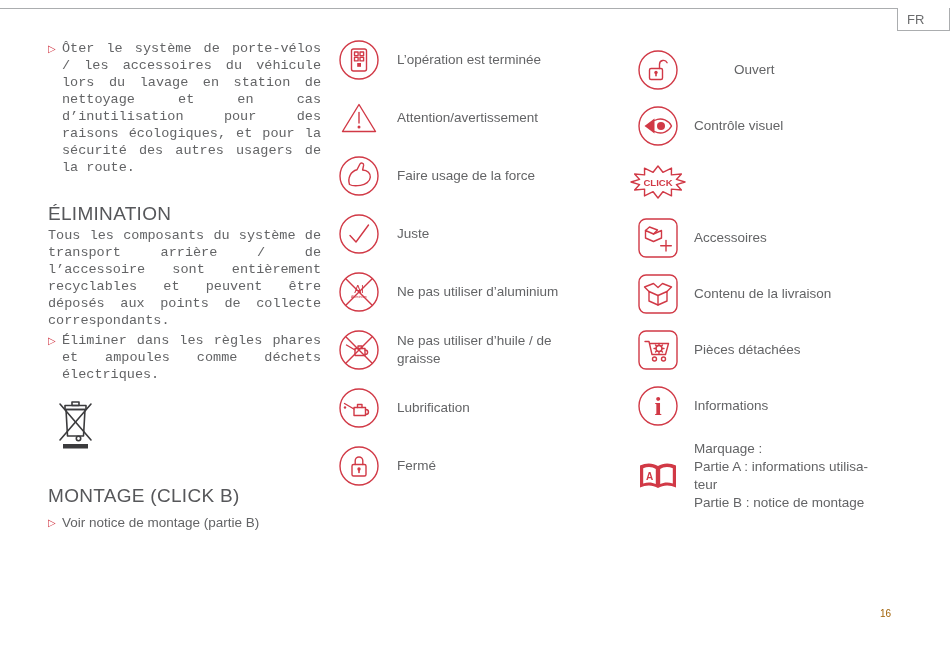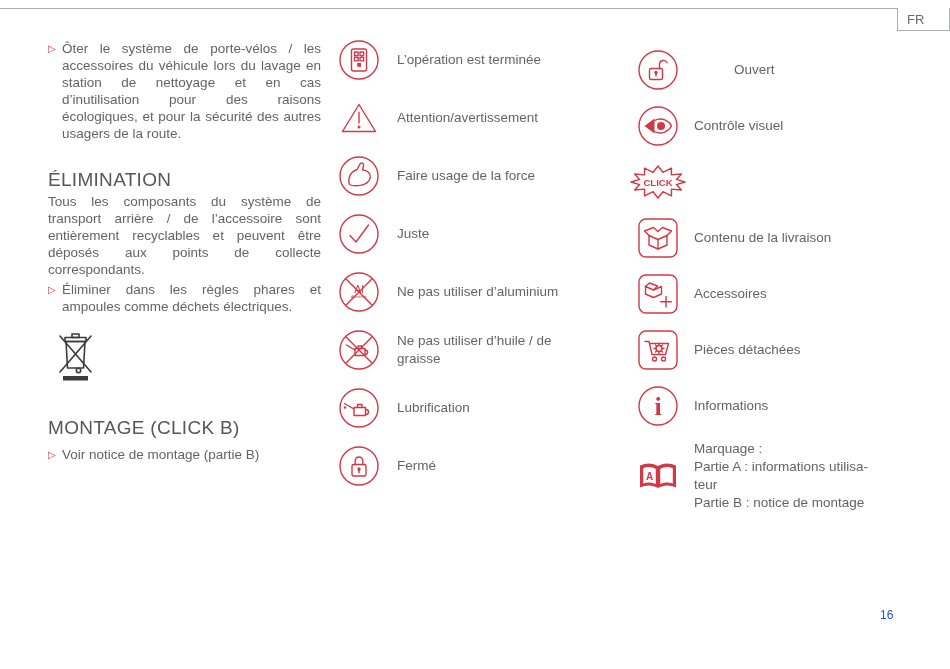--- a/index.html
+++ b/index.html
@@ -19,40 +19,40 @@
   .top-rule{position:absolute;top:8px;left:0;width:100%;height:1px;background:var(--rule);}
   .fr-tab{
     position:absolute;top:8px;right:0;width:53px;height:23px;
     border:1px solid var(--rule);border-top:none;background:#fff;
     display:flex;align-items:center;padding-left:9px;
     color:#6b6c6e;font-size:13px;
   }
   
   .col-left{position:absolute;left:48px;top:40px;width:273px;}
   .txt{font-size:13.5px;line-height:17px;color:var(--text);}
-  .just{text-align:justify;}
+  .just{text-align:justify;font-family:Liberation Mono, monospace;}
   .bullet{display:flex;align-items:flex-start;}
   .marker{color:var(--accent);font-size:10px;line-height:17px;width:14px;flex:0 0 14px;}
   h2.head{font-size:19px;font-weight:400;color:var(--heading);letter-spacing:.3px;line-height:24px;}
   .h-elim{margin:26px 0 1px;}
   .h-mont{margin:28px 0 6px;}
   .weee-wrap{margin:13px 0 0 3px;display:inline-block;}
   
   .col-mid{position:absolute;left:337px;top:38px;width:292px;}
   .sym-title{font-size:19.5px;font-weight:400;color:var(--heading);letter-spacing:.3px;line-height:27px;margin-bottom:24px;}
   .sym-row{display:flex;align-items:center;min-height:44px;margin-bottom:14px;}
   .ic{flex:0 0 44px;width:44px;display:flex;justify-content:center;align-items:flex-end;margin-right:16px;}
   .lbl{font-size:13.5px;line-height:18px;color:var(--text);}
   .col-mid .lbl{max-width:192px;}
   .col-right{position:absolute;left:630px;top:40px;width:310px;}
   .col-right .sym-row{margin-bottom:12px;}
   .col-right .sym-row:first-child{margin-top:8px;gap:40px;}
   .col-right .ic{flex:0 0 56px;width:56px;margin-right:8px;}
   .col-right .lbl{white-space:pre-line;max-width:225px;}
-  .page-num{position:absolute;left:880px;top:608px;font-size:12px;color:#1d4ed8;}
+  .page-num{position:absolute;left:880px;top:608px;font-size:10px;color:#a16207;}
   
   .icsvg{display:block;}
   .icsvg .s{fill:none;stroke:var(--accent);stroke-width:1.4;stroke-linecap:round;stroke-linejoin:round;}
   .icsvg .f{fill:var(--accent);stroke:none;}
   .icsvg text{fill:var(--accent);stroke:none;font-family:"Liberation Sans",sans-serif;}
   .icsvg text.serif{font-family:"Liberation Serif",serif;}
   .weesvg .w{fill:none;stroke:var(--weee);stroke-width:1.6;stroke-linecap:round;stroke-linejoin:round;}
   .weesvg .wf{fill:var(--weee);stroke:none;}
 </style>
 </head>
@@ -236,39 +236,39 @@
           <polygon class="s" stroke-width="1.2" points="55,18 46.4,20.6 51.4,26 41.4,25.1 41.5,31.9 32.9,27.7 28,34 23.1,27.7 14.5,31.9 14.6,25.1 4.6,26 9.6,20.6 1,18 9.6,15.4 4.6,10 14.6,10.9 14.5,4.1 23.1,8.3 28,2 32.9,8.3 41.5,4.1 41.4,10.9 51.4,10 46.4,15.4"></polygon>
           <text x="28" y="21.5" font-size="9.5" font-weight="bold" text-anchor="middle">CLICK</text>
         </svg>
       </span>
     </div>
 
     <div class="sym-row">
       <span class="ic">
         <svg class="icsvg" width="44" height="44" viewBox="0 0 44 44">
           <rect class="s" x="3" y="3" width="38" height="38" rx="7"></rect>
-          <path class="s" d="M13 19.5 L22 23.5 L31 19.5 V29 L22 33 L13 29 Z"></path>
-          <line class="s" x1="22" y1="23.5" x2="22" y2="33"></line>
-          <path class="s" d="M13 19.5 L8.5 15 L17.5 11.5 L22 15.5 L26.5 11.5 L35.5 15 L31 19.5"></path>
-        </svg>
-      </span>
-      <span class="lbl">Contenu de la livraison</span>
-    </div>
-
-    <div class="sym-row">
-      <span class="ic">
-        <svg class="icsvg" width="44" height="44" viewBox="0 0 44 44">
-          <rect class="s" x="3" y="3" width="38" height="38" rx="7"></rect>
           <path class="s" d="M9.5 14.5 L17.5 18 L25.5 14.5 V22 L17.5 25.5 L9.5 22 Z"></path>
           <path class="s" d="M9.5 14.5 L13.5 11 L21.5 14 L17.5 18"></path>
           <line class="s" x1="30" y1="24.5" x2="30" y2="35" stroke-width="2.2"></line>
           <line class="s" x1="24.7" y1="29.7" x2="35.3" y2="29.7" stroke-width="2.2"></line>
         </svg>
       </span>
       <span class="lbl">Accessoires</span>
+    </div>
+
+    <div class="sym-row">
+      <span class="ic">
+        <svg class="icsvg" width="44" height="44" viewBox="0 0 44 44">
+          <rect class="s" x="3" y="3" width="38" height="38" rx="7"></rect>
+          <path class="s" d="M13 19.5 L22 23.5 L31 19.5 V29 L22 33 L13 29 Z"></path>
+          <line class="s" x1="22" y1="23.5" x2="22" y2="33"></line>
+          <path class="s" d="M13 19.5 L8.5 15 L17.5 11.5 L22 15.5 L26.5 11.5 L35.5 15 L31 19.5"></path>
+        </svg>
+      </span>
+      <span class="lbl">Contenu de la livraison</span>
     </div>
 
     <div class="sym-row">
       <span class="ic">
         <svg class="icsvg" width="44" height="44" viewBox="0 0 44 44">
           <rect class="s" x="3" y="3" width="38" height="38" rx="7"></rect>
           <path class="s" d="M9 13.5 H13 L16 26.5 H29.5 L32.5 15.5 H14"></path>
           <circle class="s" cx="18.5" cy="31" r="2"></circle>
           <circle class="s" cx="27.5" cy="31" r="2"></circle>
           <circle class="s" cx="23" cy="20.5" r="3" stroke-width="1.2"></circle>

